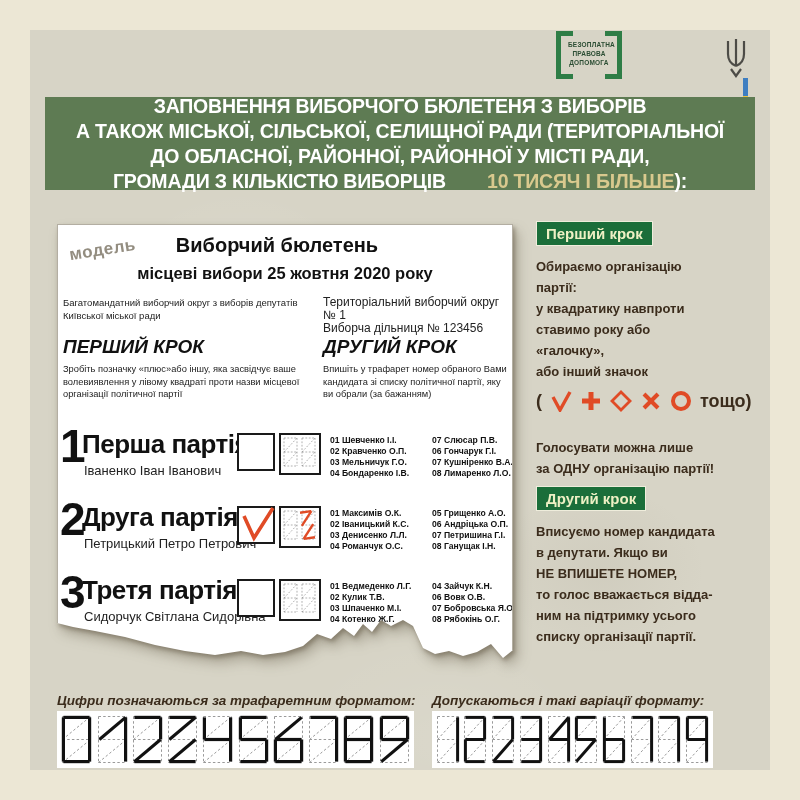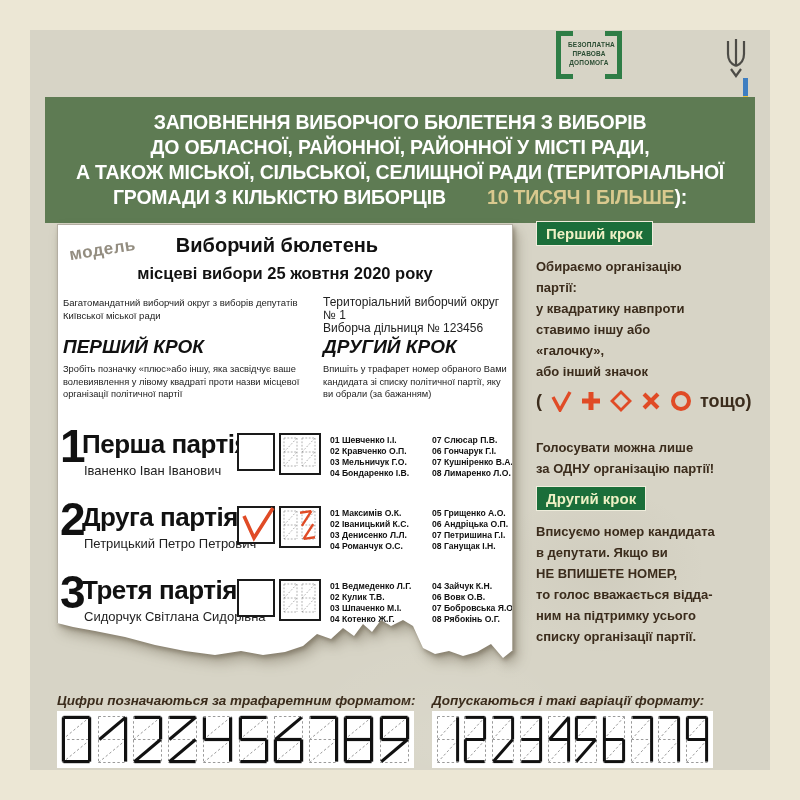--- a/index.html
+++ b/index.html
@@ -15,21 +15,21 @@
   .logo-bpd{position:absolute;left:556px;top:31px;width:66px;height:48px;}
   .brk{position:absolute;top:0;bottom:0;width:12px;}
   .brk-l{left:0;border:5px solid #2e7d46;border-right:none;}
   .brk-r{right:0;border:5px solid #2e7d46;border-left:none;}
   .bpd-text{position:absolute;left:12px;right:12px;top:9px;text-align:center;
             font-size:6.5px;font-weight:bold;color:#2b4d33;line-height:9px;letter-spacing:.2px;}
   .logo-min{position:absolute;left:634px;top:38px;display:flex;align-items:flex-end;flex-direction:column;}
   .stripe{width:5px;height:36px;background:linear-gradient(to bottom,#3f7fc1 0 50%,#edc63e 50% 100%);}
   .min-text{font-size:12.5px;font-weight:bold;color:#4d4c47;line-height:14px;letter-spacing:.2px;}
   
-  .banner{position:absolute;left:45px;top:97px;width:710px;height:126px;background:#5e7b53;
+  .banner{position:absolute;left:45px;top:97px;width:710px;height:93px;background:#5e7b53;
           display:flex;flex-direction:column;justify-content:center;text-align:center;
           color:#ffffff;font-weight:bold;font-size:19.5px;line-height:25px;letter-spacing:-.2px;}
   .banner .hl{color:#d9c98e;margin-left:36px;}
   
   .ballot-wrap{position:absolute;left:57px;top:224px;
                filter:drop-shadow(2px 3px 2px rgba(90,80,60,.45)) drop-shadow(4px 7px 6px rgba(90,80,60,.35));}
   .ballot{position:relative;width:456px;height:452px;background:#ffffff;color:#111;
           clip-path:polygon(0px 0px,456px 0px,456px 426px,446px 434px,434px 420px,420px 428px,
           406px 432px,392px 427px,378px 430px,366px 424px,356px 402px,346px 396px,334px 402px,
           324px 396px,315px 408px,306px 400px,297px 412px,286px 404px,274px 415px,260px 410px,
@@ -94,22 +94,22 @@
     </svg>
     <div class="stripe"></div>
     <div class="min-text">
       <div>МІНІСТЕРСТВО</div>
       <div>ЮСТИЦІЇ УКРАЇНИ</div>
     </div>
   </div>
 
   <div class="banner">
     <div>ЗАПОВНЕННЯ ВИБОРЧОГО БЮЛЕТЕНЯ З ВИБОРІВ</div>
+    <div>А ТАКОЖ МІСЬКОЇ, СІЛЬСЬКОЇ, СЕЛИЩНОЇ РАДИ (ТЕРИТОРІАЛЬНОЇ</div>
     <div>ДО ОБЛАСНОЇ, РАЙОННОЇ, РАЙОННОЇ У МІСТІ РАДИ,</div>
-    <div>А ТАКОЖ МІСЬКОЇ, СІЛЬСЬКОЇ, СЕЛИЩНОЇ РАДИ (ТЕРИТОРІАЛЬНОЇ</div>
     <div><span>ГРОМАДИ З КІЛЬКІСТЮ ВИБОРЦІВ </span><span class="hl">10 ТИСЯЧ І БІЛЬШЕ</span><span>):</span></div>
   </div>
 
   <div class="ballot-wrap">
     <div class="ballot">
       <div class="model">модель</div>
       <div class="b-title">Виборчий бюлетень</div>
       <div class="b-sub">місцеві вибори 25 жовтня 2020 року</div>
       <div class="info-l">Багатомандатний виборчий округ з виборів депутатів Київської міської ради</div>
       <div class="info-r">
@@ -251,21 +251,21 @@
           </div>
         </div>
     </div>
   </div>
 
   <div class="badge" style="left:536px;top:221px;">Перший крок</div>
   <div class="sb-text" style="top:256px;width:228px;">
     <div>Обираємо організацію</div>
     <div>партії:</div>
     <div>у квадратику навпроти</div>
-    <div>ставимо іншу або</div>
+    <div>ставимо року або</div>
     <div>«галочку»,</div>
     <div>або інший значок</div>
   </div>
   <div class="symrow" id="symrow">
     <span>(</span>
   <svg width="22" height="22" viewBox="0 0 22 22">
         <polyline points="3,7 10,20 20,2" fill="none" stroke="#e04b26" stroke-width="3.4"></polyline>
       </svg>
       <svg width="22" height="22" viewBox="0 0 22 22">
         <line x1="11" y1="2" x2="11" y2="20" stroke="#e04b26" stroke-width="5"></line>

